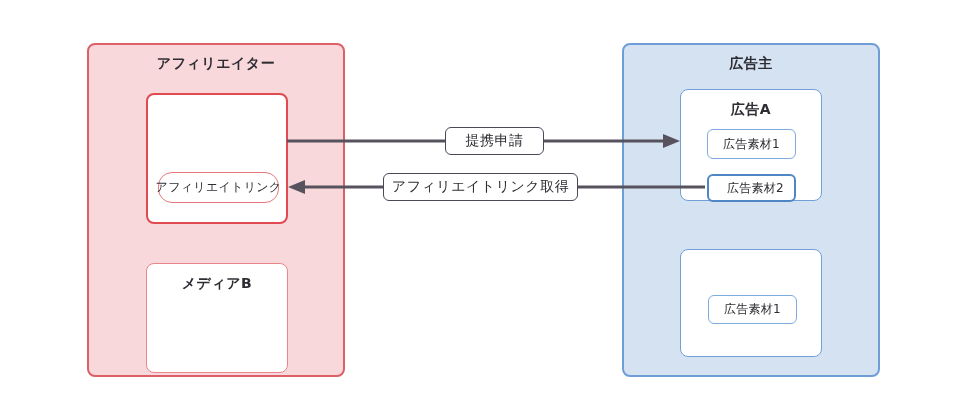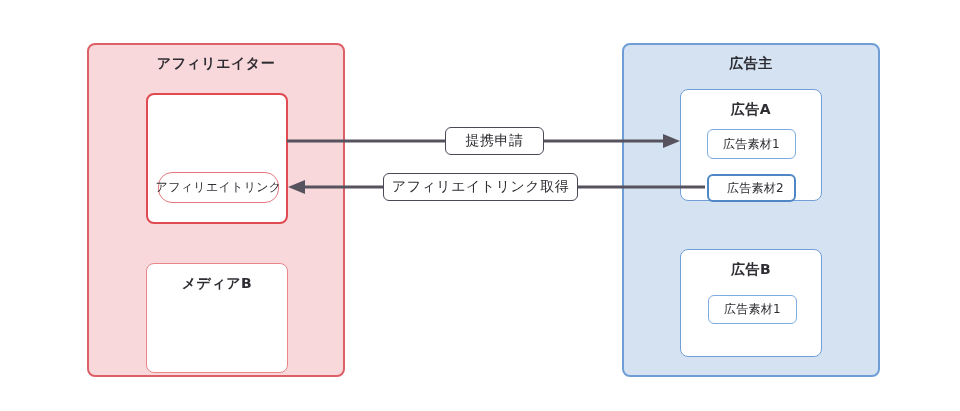--- a/index.html
+++ b/index.html
@@ -168,21 +168,20 @@
   <div class="group group-advertiser">
     <div class="group-title">広告主</div>
 
     <div class="node node-ad-a">
       <div class="node-title">広告A</div>
       <div class="chip chip-material-a1">広告素材1</div>
       <div class="chip chip-material-a2">広告素材2</div>
     </div>
 
     <div class="node node-ad-b">
-      <div class="node-title">広告B</div>
       <div class="chip chip-material-b1">広告素材1</div>
     </div>
   </div>
 
   <svg class="arrow-layer" viewBox="0 0 960 411" xmlns="http://www.w3.org/2000/svg">
 
     <line x1="287" y1="141" x2="666" y2="141" stroke="#56525e" stroke-width="3"></line>
     <polygon points="680,141 663,134 663,148" fill="#56525e"></polygon>
 
     <line x1="705" y1="187" x2="302" y2="187" stroke="#56525e" stroke-width="3"></line>

